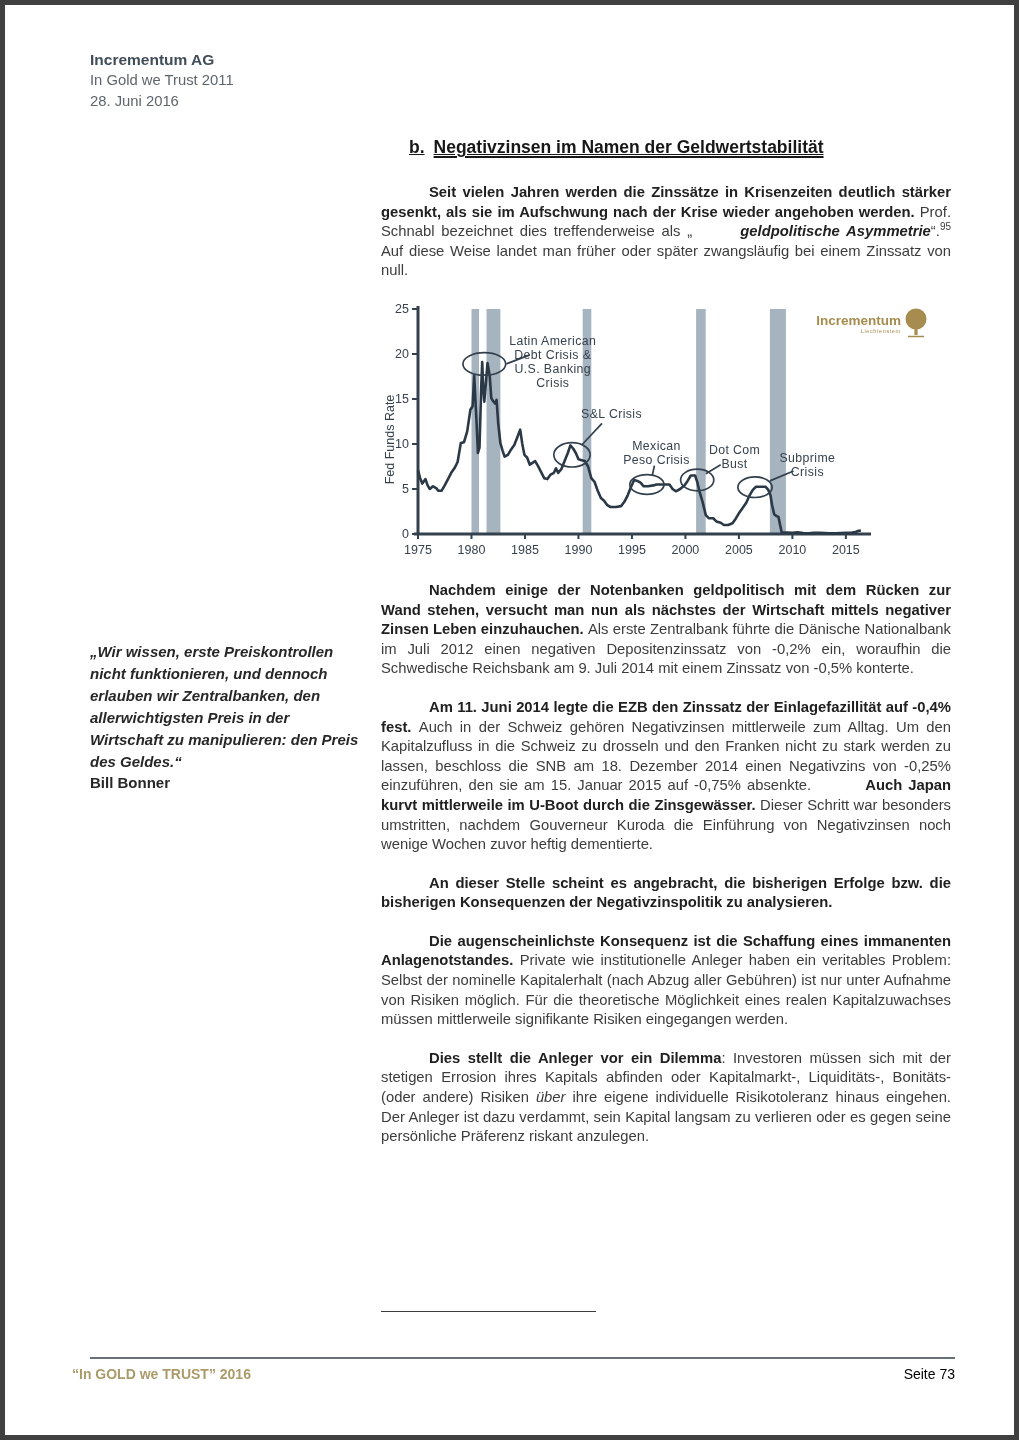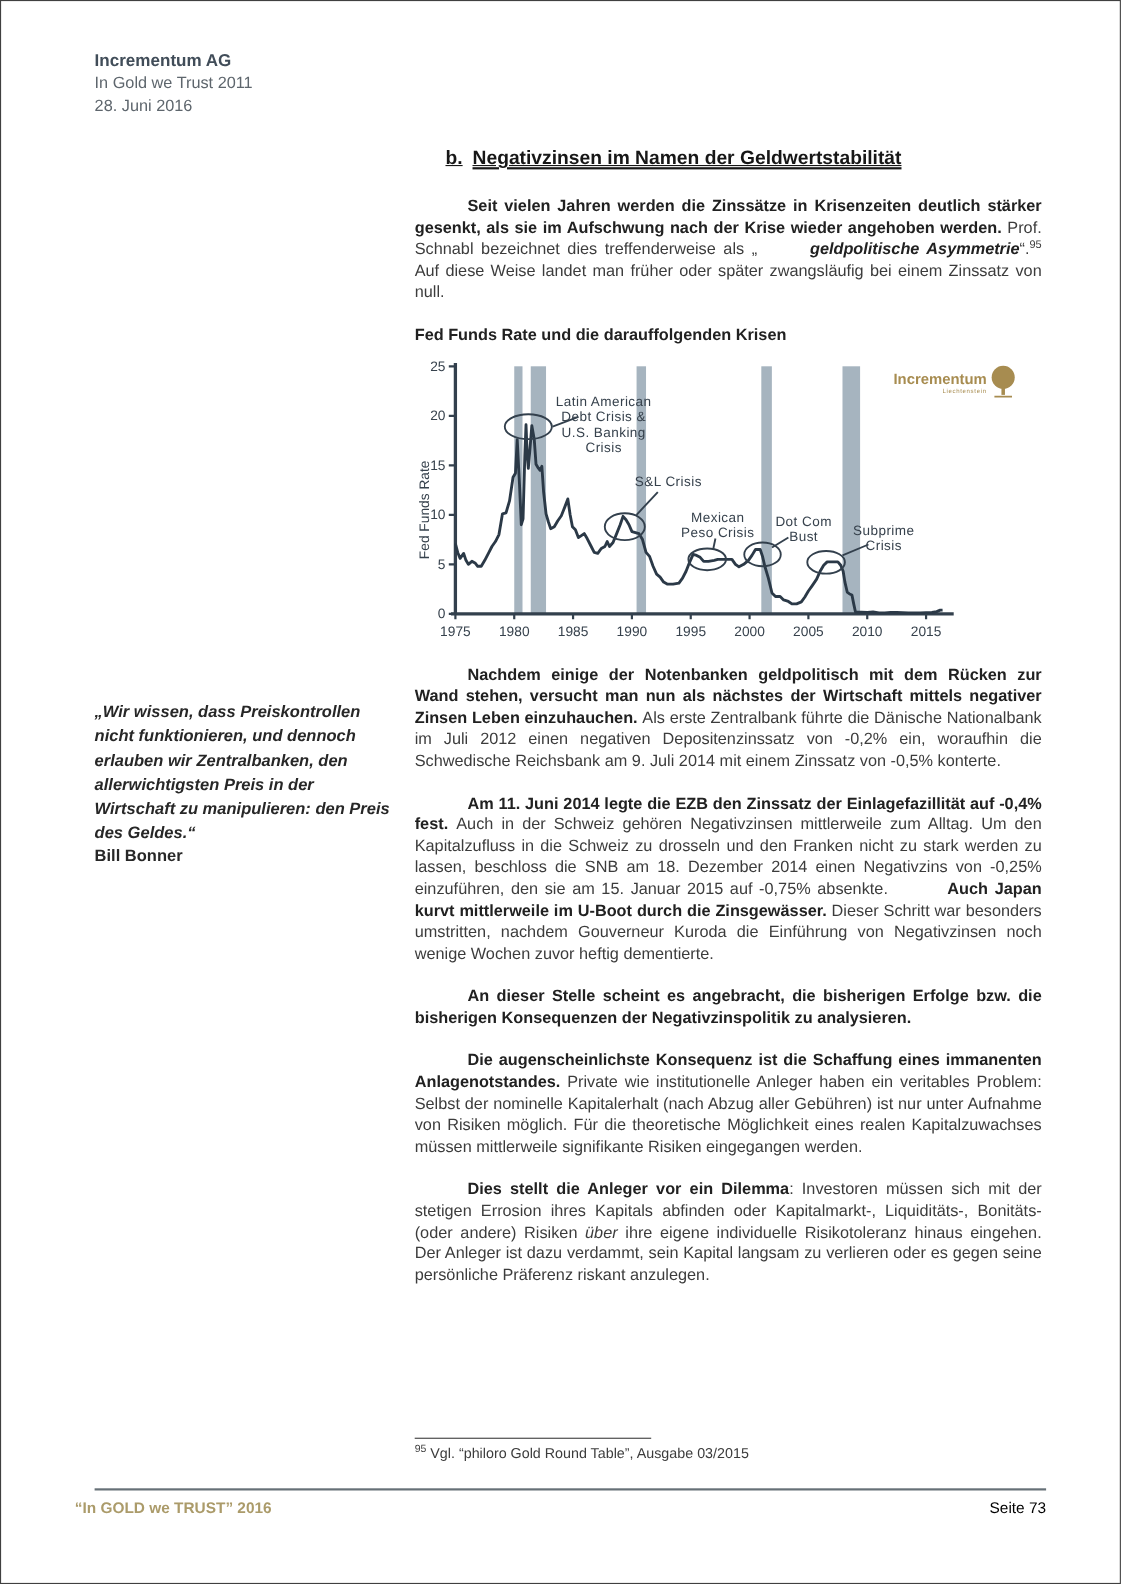--- a/index.html
+++ b/index.html
@@ -1,17 +1,17 @@
 <!DOCTYPE html>
 <html><head>
 <meta charset="utf-8">
 <style>
   html,body{margin:0;padding:0;background:#ffffff;}
   .page{position:relative;width:1019px;height:1440px;background:#ffffff;
-        border:1px solid #404040;box-sizing:border-box;overflow:hidden;
+        border:5px solid #404040;box-sizing:border-box;overflow:hidden;
         font-family:"Liberation Sans",sans-serif;color:#3c3c3c;}
   
   .hdr{position:absolute;left:85px;top:44px;line-height:21px;}
   .hdr-company{font-size:15.5px;font-weight:bold;color:#414d59;}
   .hdr-line{font-size:14.8px;color:#5e666d;}
   
   .pullquote{position:absolute;left:85px;top:636px;width:272px;line-height:21.9px;}
   .pq-text{font-size:15px;font-weight:bold;font-style:italic;color:#272727;}
   .pq-author{font-size:15px;font-weight:bold;color:#272727;}
   
@@ -49,31 +49,30 @@
 
 <div class="page">
 
   <div class="hdr">
     <div class="hdr-company">Incrementum AG</div>
     <div class="hdr-line">In Gold we Trust 2011</div>
     <div class="hdr-line">28. Juni 2016</div>
   </div>
 
   <div class="pullquote">
-    <div class="pq-text">„Wir wissen, dass Preiskontrollen nicht funktionieren, und dennoch erlauben wir Zentralbanken, den allerwichtigsten Preis in der Wirtschaft zu manipulieren: den Preis des Geldes.“</div>
+    <div class="pq-text">„Wir wissen, erste Preiskontrollen nicht funktionieren, und dennoch erlauben wir Zentralbanken, den allerwichtigsten Preis in der Wirtschaft zu manipulieren: den Preis des Geldes.“</div>
     <div class="pq-author">Bill Bonner</div>
   </div>
 
   <div class="content">
     <h1 class="title"><span>b.</span><span class="u">Negativzinsen im Namen der Geldwertstabilität</span></h1>
 
     <p class="para"><span class="b">Seit vielen Jahren werden die Zinssätze in Krisenzeiten deutlich stärker gesenkt, als sie im Aufschwung nach der Krise wieder angehoben werden. </span><span>Prof. Schnabl bezeichnet dies treffenderweise als „</span><span class="b i">geldpolitische Asymmetrie</span><span>“.</span><sup>95</sup><span> Auf diese Weise landet man früher oder später zwangsläufig bei einem Zinssatz von null.</span></p>
 
     <div class="chart-block">
-      <div class="chart-title">Fed Funds Rate und die darauffolgenden Krisen</div>
       <svg id="chart-svg" width="570" height="262" viewBox="0 0 570 262">
           <g>
             <rect x="90.5" y="9" width="7.5" height="225" fill="#a6b4bf"></rect>
             <rect x="105.5" y="9" width="13.9" height="225" fill="#a6b4bf"></rect>
             <rect x="201.7" y="9" width="8.6" height="225" fill="#a6b4bf"></rect>
             <rect x="315.1" y="9" width="9.6" height="225" fill="#a6b4bf"></rect>
             <rect x="388.9" y="9" width="16.0" height="225" fill="#a6b4bf"></rect>
           </g>
           <g>
             <line x1="33" y1="234" x2="490" y2="234" stroke="#33404d" stroke-width="3"></line>
@@ -140,20 +139,19 @@
 
     <p class="para"><span class="b">Nachdem einige der Notenbanken geldpolitisch mit dem Rücken zur Wand stehen, versucht man nun als nächstes der Wirtschaft mittels negativer Zinsen Leben einzuhauchen. </span><span>Als erste Zentralbank führte die Dänische Nationalbank im Juli 2012 einen negativen Depositenzinssatz von -0,2% ein, woraufhin die Schwedische Reichsbank am 9. Juli 2014 mit einem Zinssatz von -0,5% konterte.</span></p>
     <p class="para"><span class="b">Am 11. Juni 2014 legte die EZB den Zinssatz der Einlagefazillität auf -0,4% fest. </span><span>Auch in der Schweiz gehören Negativzinsen mittlerweile zum Alltag. Um den Kapitalzufluss in die Schweiz zu drosseln und den Franken nicht zu stark werden zu lassen, beschloss die SNB am 18. Dezember 2014 einen Negativzins von -0,25% einzuführen, den sie am 15. Januar 2015 auf -0,75% absenkte. </span><span class="b">Auch Japan kurvt mittlerweile im U-Boot durch die Zinsgewässer. </span><span>Dieser Schritt war besonders umstritten, nachdem Gouverneur Kuroda die Einführung von Negativzinsen noch wenige Wochen zuvor heftig dementierte.</span></p>
     <p class="para"><span class="b">An dieser Stelle scheint es angebracht, die bisherigen Erfolge bzw. die bisherigen Konsequenzen der Negativzinspolitik zu analysieren.</span></p>
     <p class="para"><span class="b">Die augenscheinlichste Konsequenz ist die Schaffung eines immanenten Anlagenotstandes. </span><span>Private wie institutionelle Anleger haben ein veritables Problem: Selbst der nominelle Kapitalerhalt (nach Abzug aller Gebühren) ist nur unter Aufnahme von Risiken möglich. Für die theoretische Möglichkeit eines realen Kapitalzuwachses müssen mittlerweile signifikante Risiken eingegangen werden.</span></p>
     <p class="para"><span class="b">Dies stellt die Anleger vor ein Dilemma</span><span>: Investoren müssen sich mit der stetigen Errosion ihres Kapitals abfinden oder Kapitalmarkt-, Liquiditäts-, Bonitäts- (oder andere) Risiken </span><span class="i">über</span><span> ihre eigene individuelle Risikotoleranz hinaus eingehen. Der Anleger ist dazu verdammt, sein Kapital langsam zu verlieren oder es gegen seine persönliche Präferenz riskant anzulegen.</span></p>
   </div>
 
   <div class="fn-block">
     <div class="fn-rule"></div>
-    <div class="fn"><sup>95</sup><span> Vgl. “philoro Gold Round Table”, Ausgabe 03/2015</span></div>
   </div>
 
   <div class="f-rule"></div>
   <div class="f-left">“In GOLD we TRUST” 2016</div>
   <div class="f-right">Seite 73</div>
 
 </div>
 
 </body></html>

